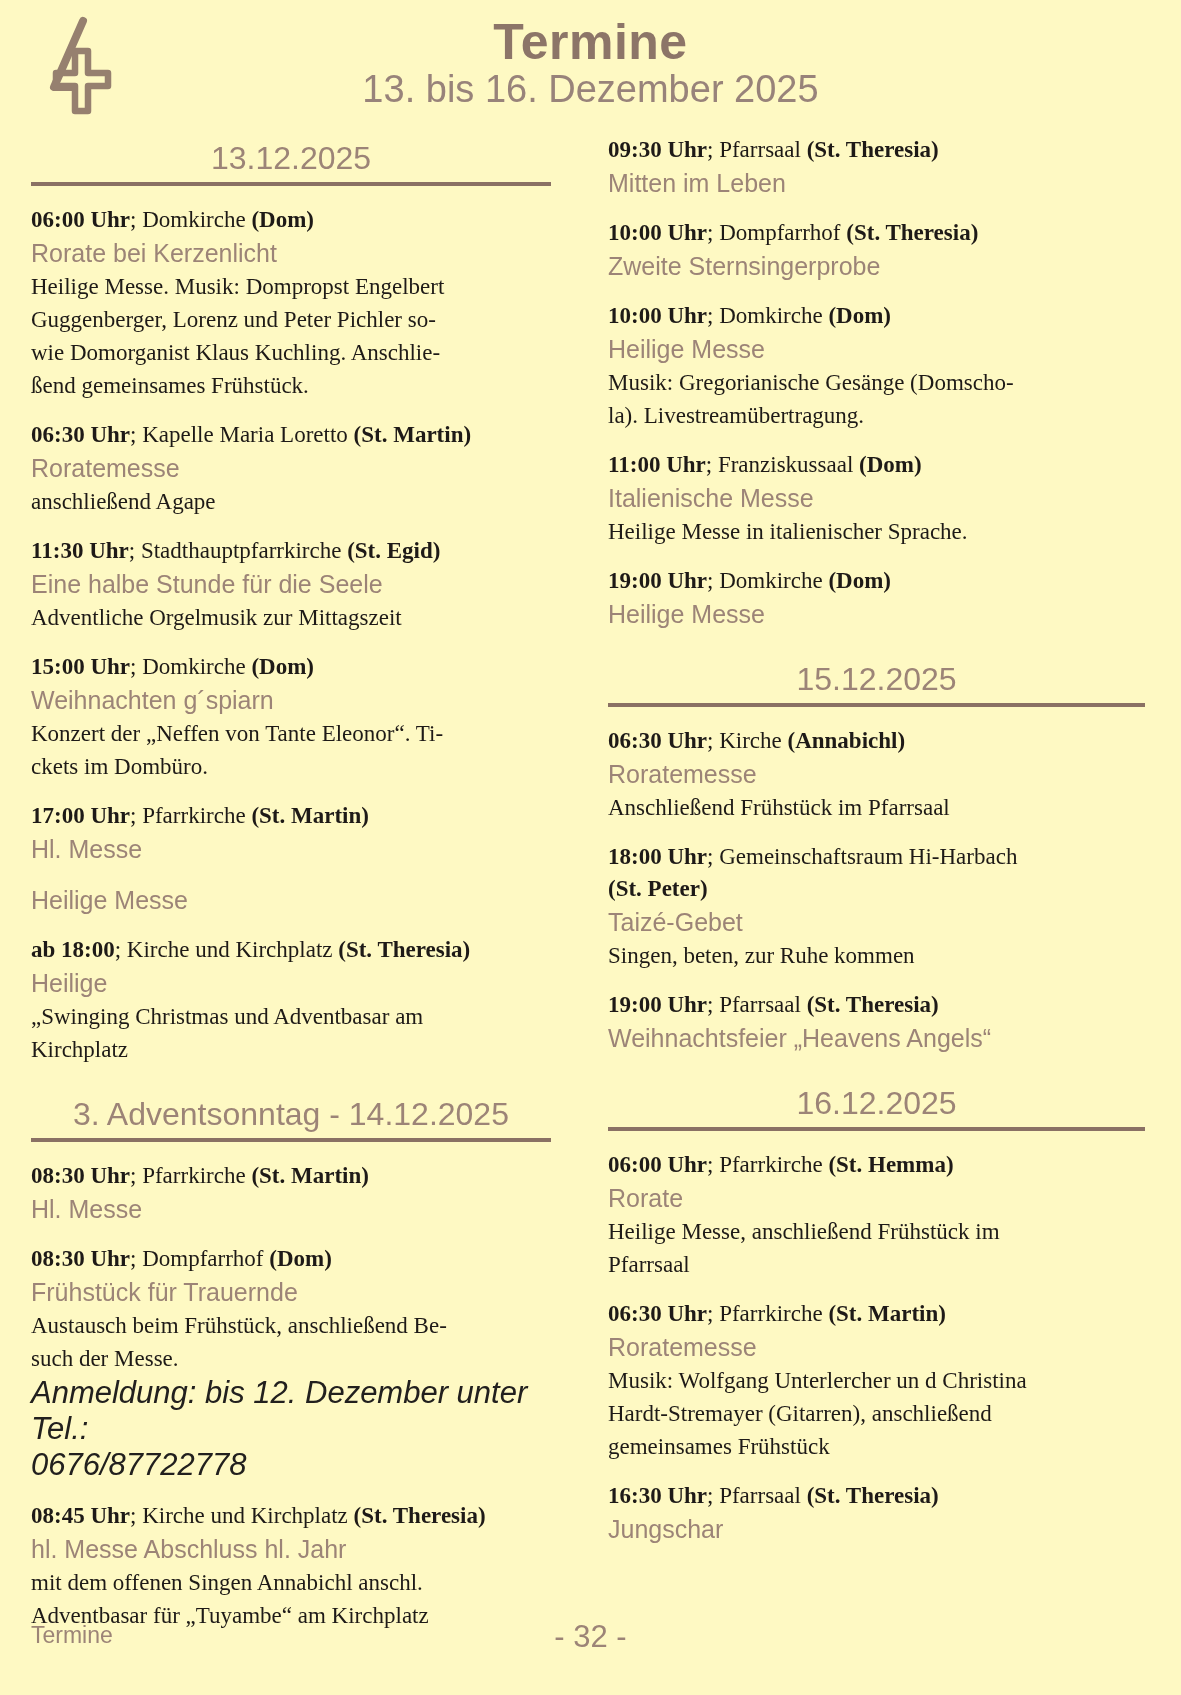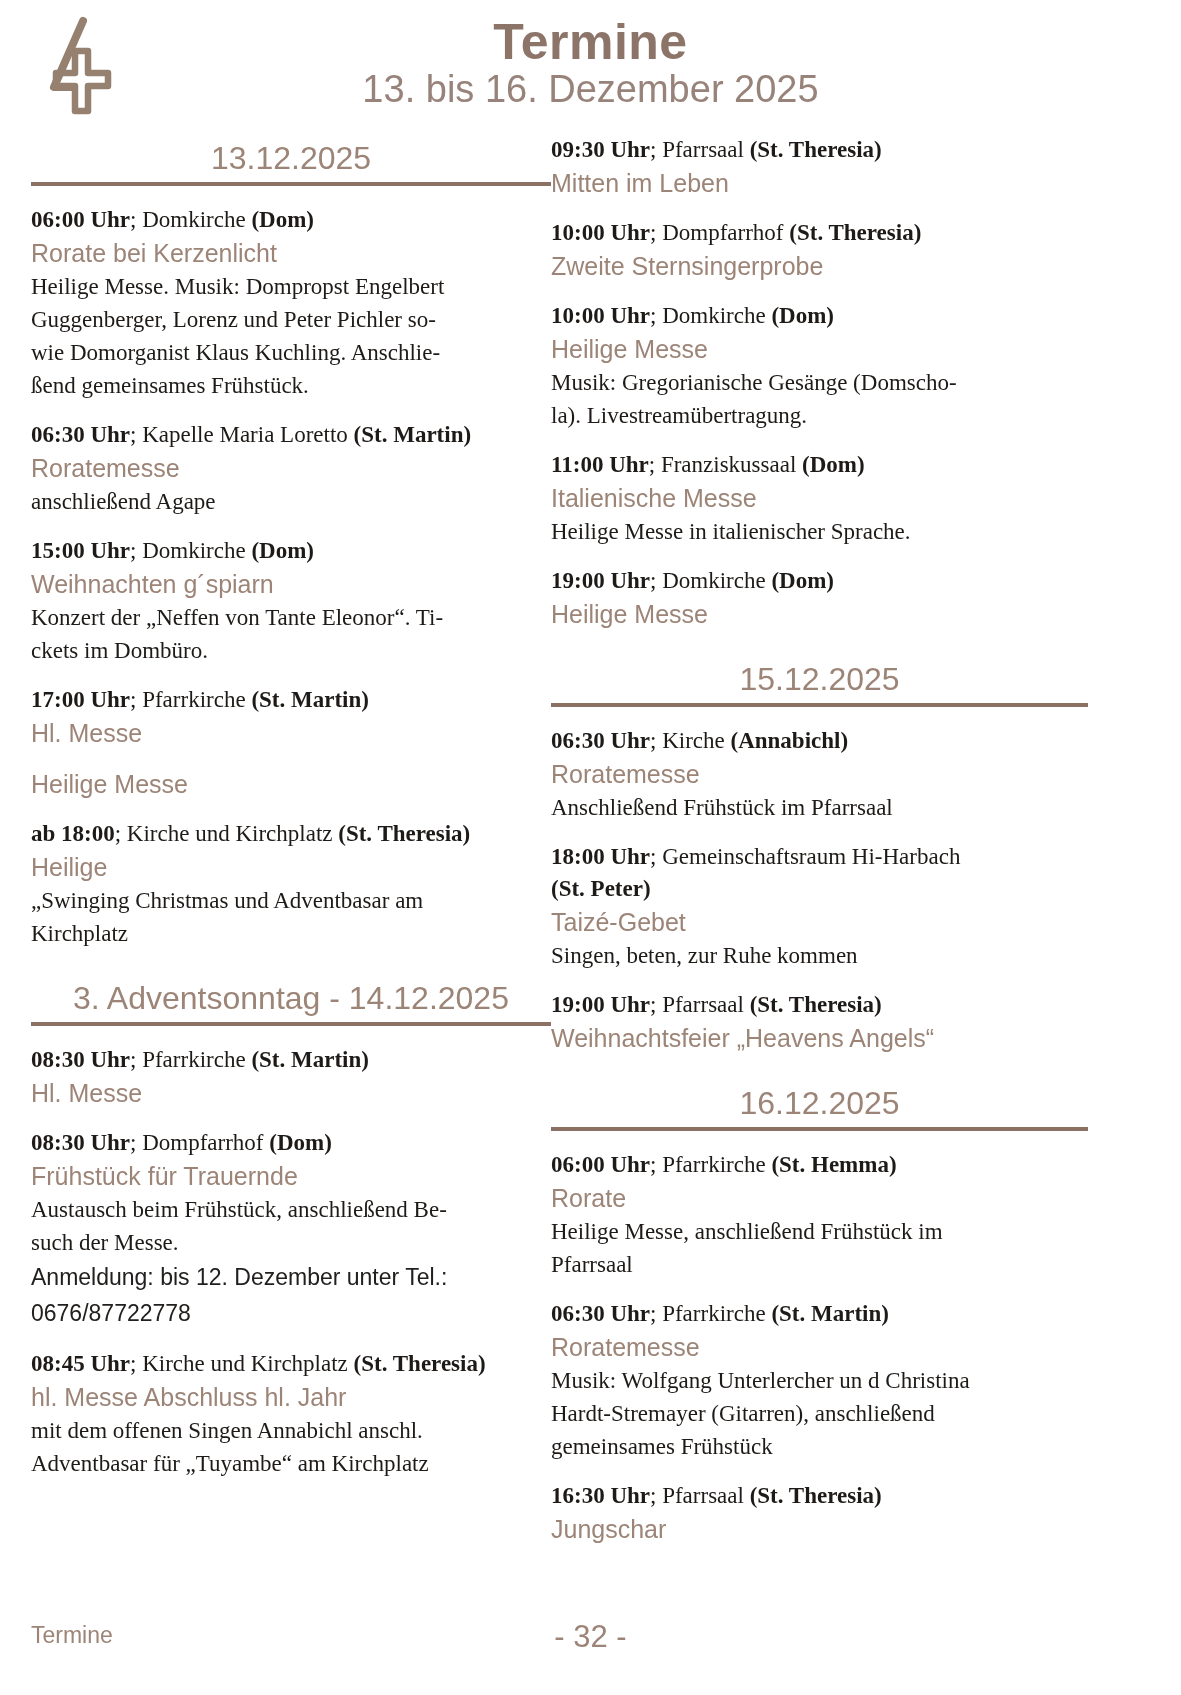--- a/index.html
+++ b/index.html
@@ -1,39 +1,39 @@
 <!DOCTYPE html>
 <html><head>
 <meta charset="utf-8">
 <style>
   html,body{margin:0;padding:0;}
   body{background:#e8e8e8;}
   .page{
     position:relative;
     width:1181px;height:1695px;
-    background:#ffffff;
+    background:#fef9c3;
     overflow:hidden;
     font-family:"Liberation Serif",serif;
     color:#1e1a17;
   }
   
   .hdr{position:relative;text-align:center;padding-top:16px;}
   .logo{position:absolute;left:28px;top:14px;}
   .pg-title{
     margin:0;
     font-family:"Liberation Sans",sans-serif;
     font-weight:bold;font-size:50px;line-height:52px;
     color:#8c7568;letter-spacing:.5px;
   }
   .pg-subtitle{
     font-family:"Liberation Sans",sans-serif;
     font-size:38px;line-height:42px;color:#98837a;
   }
   
-  .cols{display:flex;padding:0 31px;margin-top:24px;align-items:flex-start;}
+  .cols{display:flex;padding:0 31px;gap:57px;margin-top:24px;align-items:flex-start;}
   .col{flex:none;}
   .col-left{width:520px;}
   .col-right{width:537px;}
   
   .section{margin:30px 0 18px 0;}
   .col > .section:first-child{margin-top:6px;}
   .section-label{
     display:block;text-align:center;
     font-family:"Liberation Sans",sans-serif;
     font-size:32px;line-height:36px;color:#9c8477;
@@ -45,21 +45,21 @@
   .col > .event:first-child{margin-top:0;}
   .ev-head{font-size:23px;line-height:32px;white-space:pre;}
   .bold{font-weight:bold;}
   .ev-title{
     font-family:"Liberation Sans",sans-serif;
     font-size:25px;line-height:34px;color:#9c8477;
   }
   .ev-desc{font-size:23px;line-height:33px;white-space:pre-line;}
   .ev-note{
     font-family:"Liberation Sans",sans-serif;
-    font-size:23px;line-height:36px;
+    font-style:italic;font-size:31px;line-height:36px;
     white-space:pre-line;color:#22201e;
   }
   
   .footer-section{
     position:absolute;left:31px;bottom:46px;
     font-family:"Liberation Sans",sans-serif;
     font-size:23px;color:#9c8477;
   }
   .footer-page{
     position:absolute;left:0;right:0;bottom:40px;text-align:center;
@@ -96,20 +96,25 @@
 Guggenberger, Lorenz und Peter Pichler so-
 wie Domorganist Klaus Kuchling. Anschlie-
 ßend gemeinsames Frühstück.</div>
         </div>
         <div class="event">
           <div class="ev-head"><span class="bold">06:30 Uhr</span><span>; Kapelle Maria Loretto </span><span class="bold">(St. Martin)</span></div>
           <div class="ev-title">Roratemesse</div>
           <div class="ev-desc">anschließend Agape</div>
         </div>
         <div class="event">
+          <div class="ev-head"><span class="bold">11:30 Uhr</span><span>; Stadthauptpfarrkirche </span><span class="bold">(St. Egid)</span></div>
+          <div class="ev-title">Eine halbe Stunde für die Seele</div>
+          <div class="ev-desc">Adventliche Orgelmusik zur Mittagszeit</div>
+        </div>
+        <div class="event">
           <div class="ev-head"><span class="bold">15:00 Uhr</span><span>; Domkirche </span><span class="bold">(Dom)</span></div>
           <div class="ev-title">Weihnachten g´spiarn</div>
           <div class="ev-desc">Konzert der „Neffen von Tante Eleonor“. Ti-
 ckets im Dombüro.</div>
         </div>
         <div class="event">
           <div class="ev-head"><span class="bold">17:00 Uhr</span><span>; Pfarrkirche </span><span class="bold">(St. Martin)</span></div>
           <div class="ev-title">Hl. Messe</div>
         </div>
         <div class="event">

